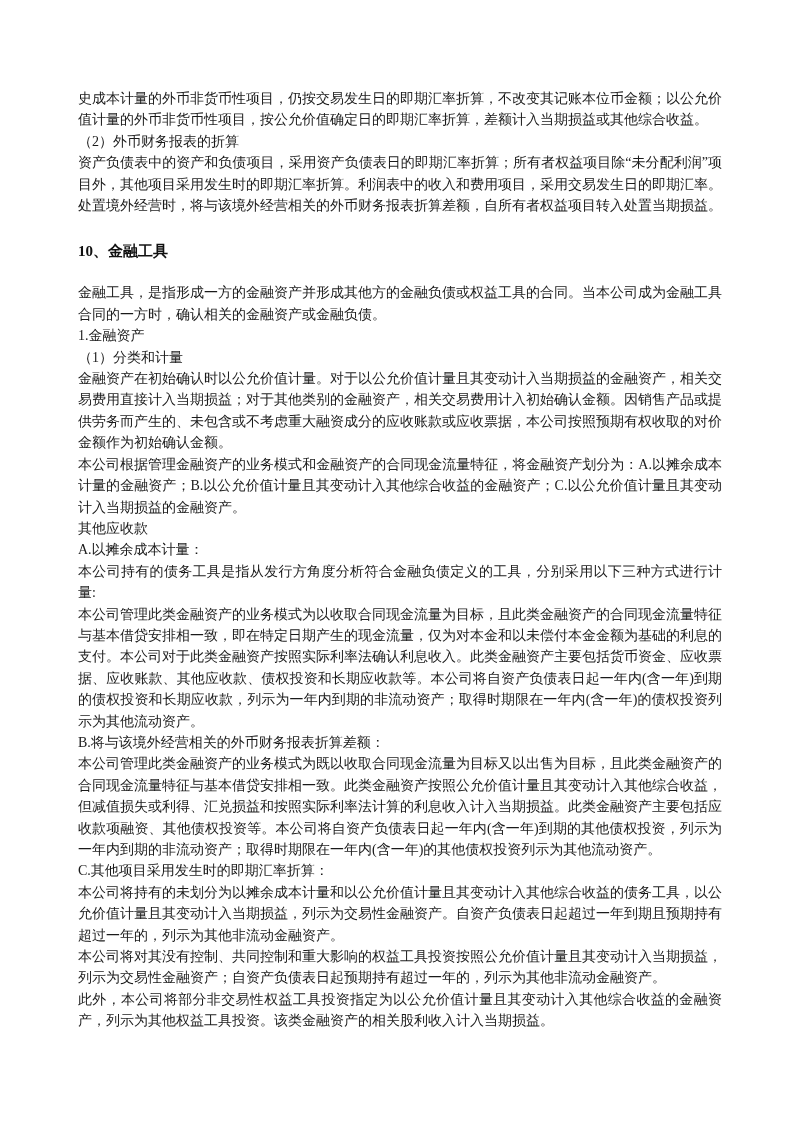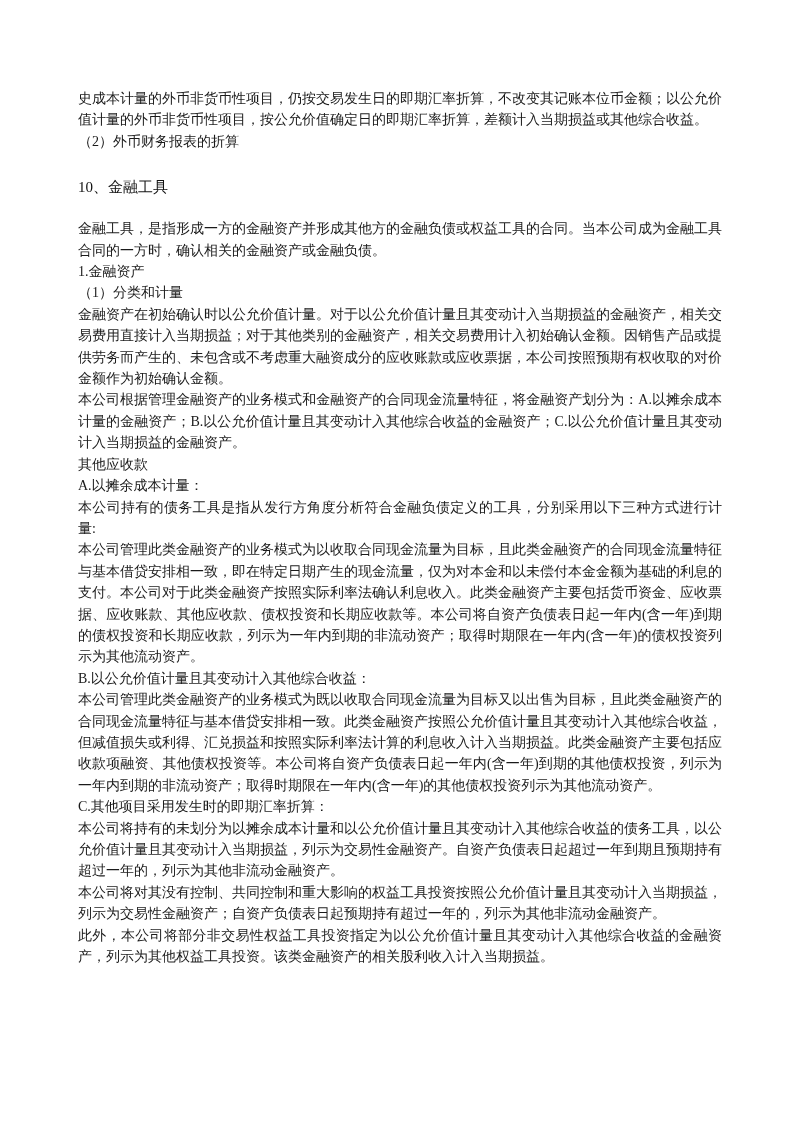--- a/index.html
+++ b/index.html
@@ -22,43 +22,44 @@
     line-height: 21.4px;
     color: #1a1a1a;
     margin: 0;
     text-align: justify;
     text-justify: inter-ideograph;
     word-break: break-all;
   }
   .heading {
     font-family: "Liberation Serif", "DejaVu Serif", serif;
     font-size: 15px;
-    font-weight: normal;
+    font-weight: bold;
     color: #111111;
     margin: 24px 0 20px 0;
     line-height: 22px;
   }
 </style>
 </head>
 <body>
 
 <div class="page">
   <main>
     <p class="para">史成本计量的外币非货币性项目，仍按交易发生日的即期汇率折算，不改变其记账本位币金额；以公允价值计量的外币非货币性项目，按公允价值确定日的即期汇率折算，差额计入当期损益或其他综合收益。</p>
     <p class="para">（2）外币财务报表的折算</p>
+    <p class="para">资产负债表中的资产和负债项目，采用资产负债表日的即期汇率折算；所有者权益项目除“未分配利润”项目外，其他项目采用发生时的即期汇率折算。利润表中的收入和费用项目，采用交易发生日的即期汇率。处置境外经营时，将与该境外经营相关的外币财务报表折算差额，自所有者权益项目转入处置当期损益。</p>
     <h1 class="heading">10、金融工具</h1>
     <p class="para">金融工具，是指形成一方的金融资产并形成其他方的金融负债或权益工具的合同。当本公司成为金融工具合同的一方时，确认相关的金融资产或金融负债。</p>
     <p class="para">1.金融资产</p>
     <p class="para">（1）分类和计量</p>
     <p class="para">金融资产在初始确认时以公允价值计量。对于以公允价值计量且其变动计入当期损益的金融资产，相关交易费用直接计入当期损益；对于其他类别的金融资产，相关交易费用计入初始确认金额。因销售产品或提供劳务而产生的、未包含或不考虑重大融资成分的应收账款或应收票据，本公司按照预期有权收取的对价金额作为初始确认金额。</p>
     <p class="para">本公司根据管理金融资产的业务模式和金融资产的合同现金流量特征，将金融资产划分为：A.以摊余成本计量的金融资产；B.以公允价值计量且其变动计入其他综合收益的金融资产；C.以公允价值计量且其变动计入当期损益的金融资产。</p>
     <p class="para">其他应收款</p>
     <p class="para">A.以摊余成本计量：</p>
     <p class="para">本公司持有的债务工具是指从发行方角度分析符合金融负债定义的工具，分别采用以下三种方式进行计量:</p>
     <p class="para">本公司管理此类金融资产的业务模式为以收取合同现金流量为目标，且此类金融资产的合同现金流量特征与基本借贷安排相一致，即在特定日期产生的现金流量，仅为对本金和以未偿付本金金额为基础的利息的支付。本公司对于此类金融资产按照实际利率法确认利息收入。此类金融资产主要包括货币资金、应收票据、应收账款、其他应收款、债权投资和长期应收款等。本公司将自资产负债表日起一年内(含一年)到期的债权投资和长期应收款，列示为一年内到期的非流动资产；取得时期限在一年内(含一年)的债权投资列示为其他流动资产。</p>
-    <p class="para">B.以公允价值计量且其变动计入其他综合收益：</p>
+    <p class="para">B.将与该境外经营相关的外币财务报表折算差额：</p>
     <p class="para">本公司管理此类金融资产的业务模式为既以收取合同现金流量为目标又以出售为目标，且此类金融资产的合同现金流量特征与基本借贷安排相一致。此类金融资产按照公允价值计量且其变动计入其他综合收益，但减值损失或利得、汇兑损益和按照实际利率法计算的利息收入计入当期损益。此类金融资产主要包括应收款项融资、其他债权投资等。本公司将自资产负债表日起一年内(含一年)到期的其他债权投资，列示为一年内到期的非流动资产；取得时期限在一年内(含一年)的其他债权投资列示为其他流动资产。</p>
     <p class="para">C.其他项目采用发生时的即期汇率折算：</p>
     <p class="para">本公司将持有的未划分为以摊余成本计量和以公允价值计量且其变动计入其他综合收益的债务工具，以公允价值计量且其变动计入当期损益，列示为交易性金融资产。自资产负债表日起超过一年到期且预期持有超过一年的，列示为其他非流动金融资产。</p>
     <p class="para">本公司将对其没有控制、共同控制和重大影响的权益工具投资按照公允价值计量且其变动计入当期损益，列示为交易性金融资产；自资产负债表日起预期持有超过一年的，列示为其他非流动金融资产。</p>
     <p class="para">此外，本公司将部分非交易性权益工具投资指定为以公允价值计量且其变动计入其他综合收益的金融资产，列示为其他权益工具投资。该类金融资产的相关股利收入计入当期损益。</p>
   </main>
 </div>
 
 </body></html>

